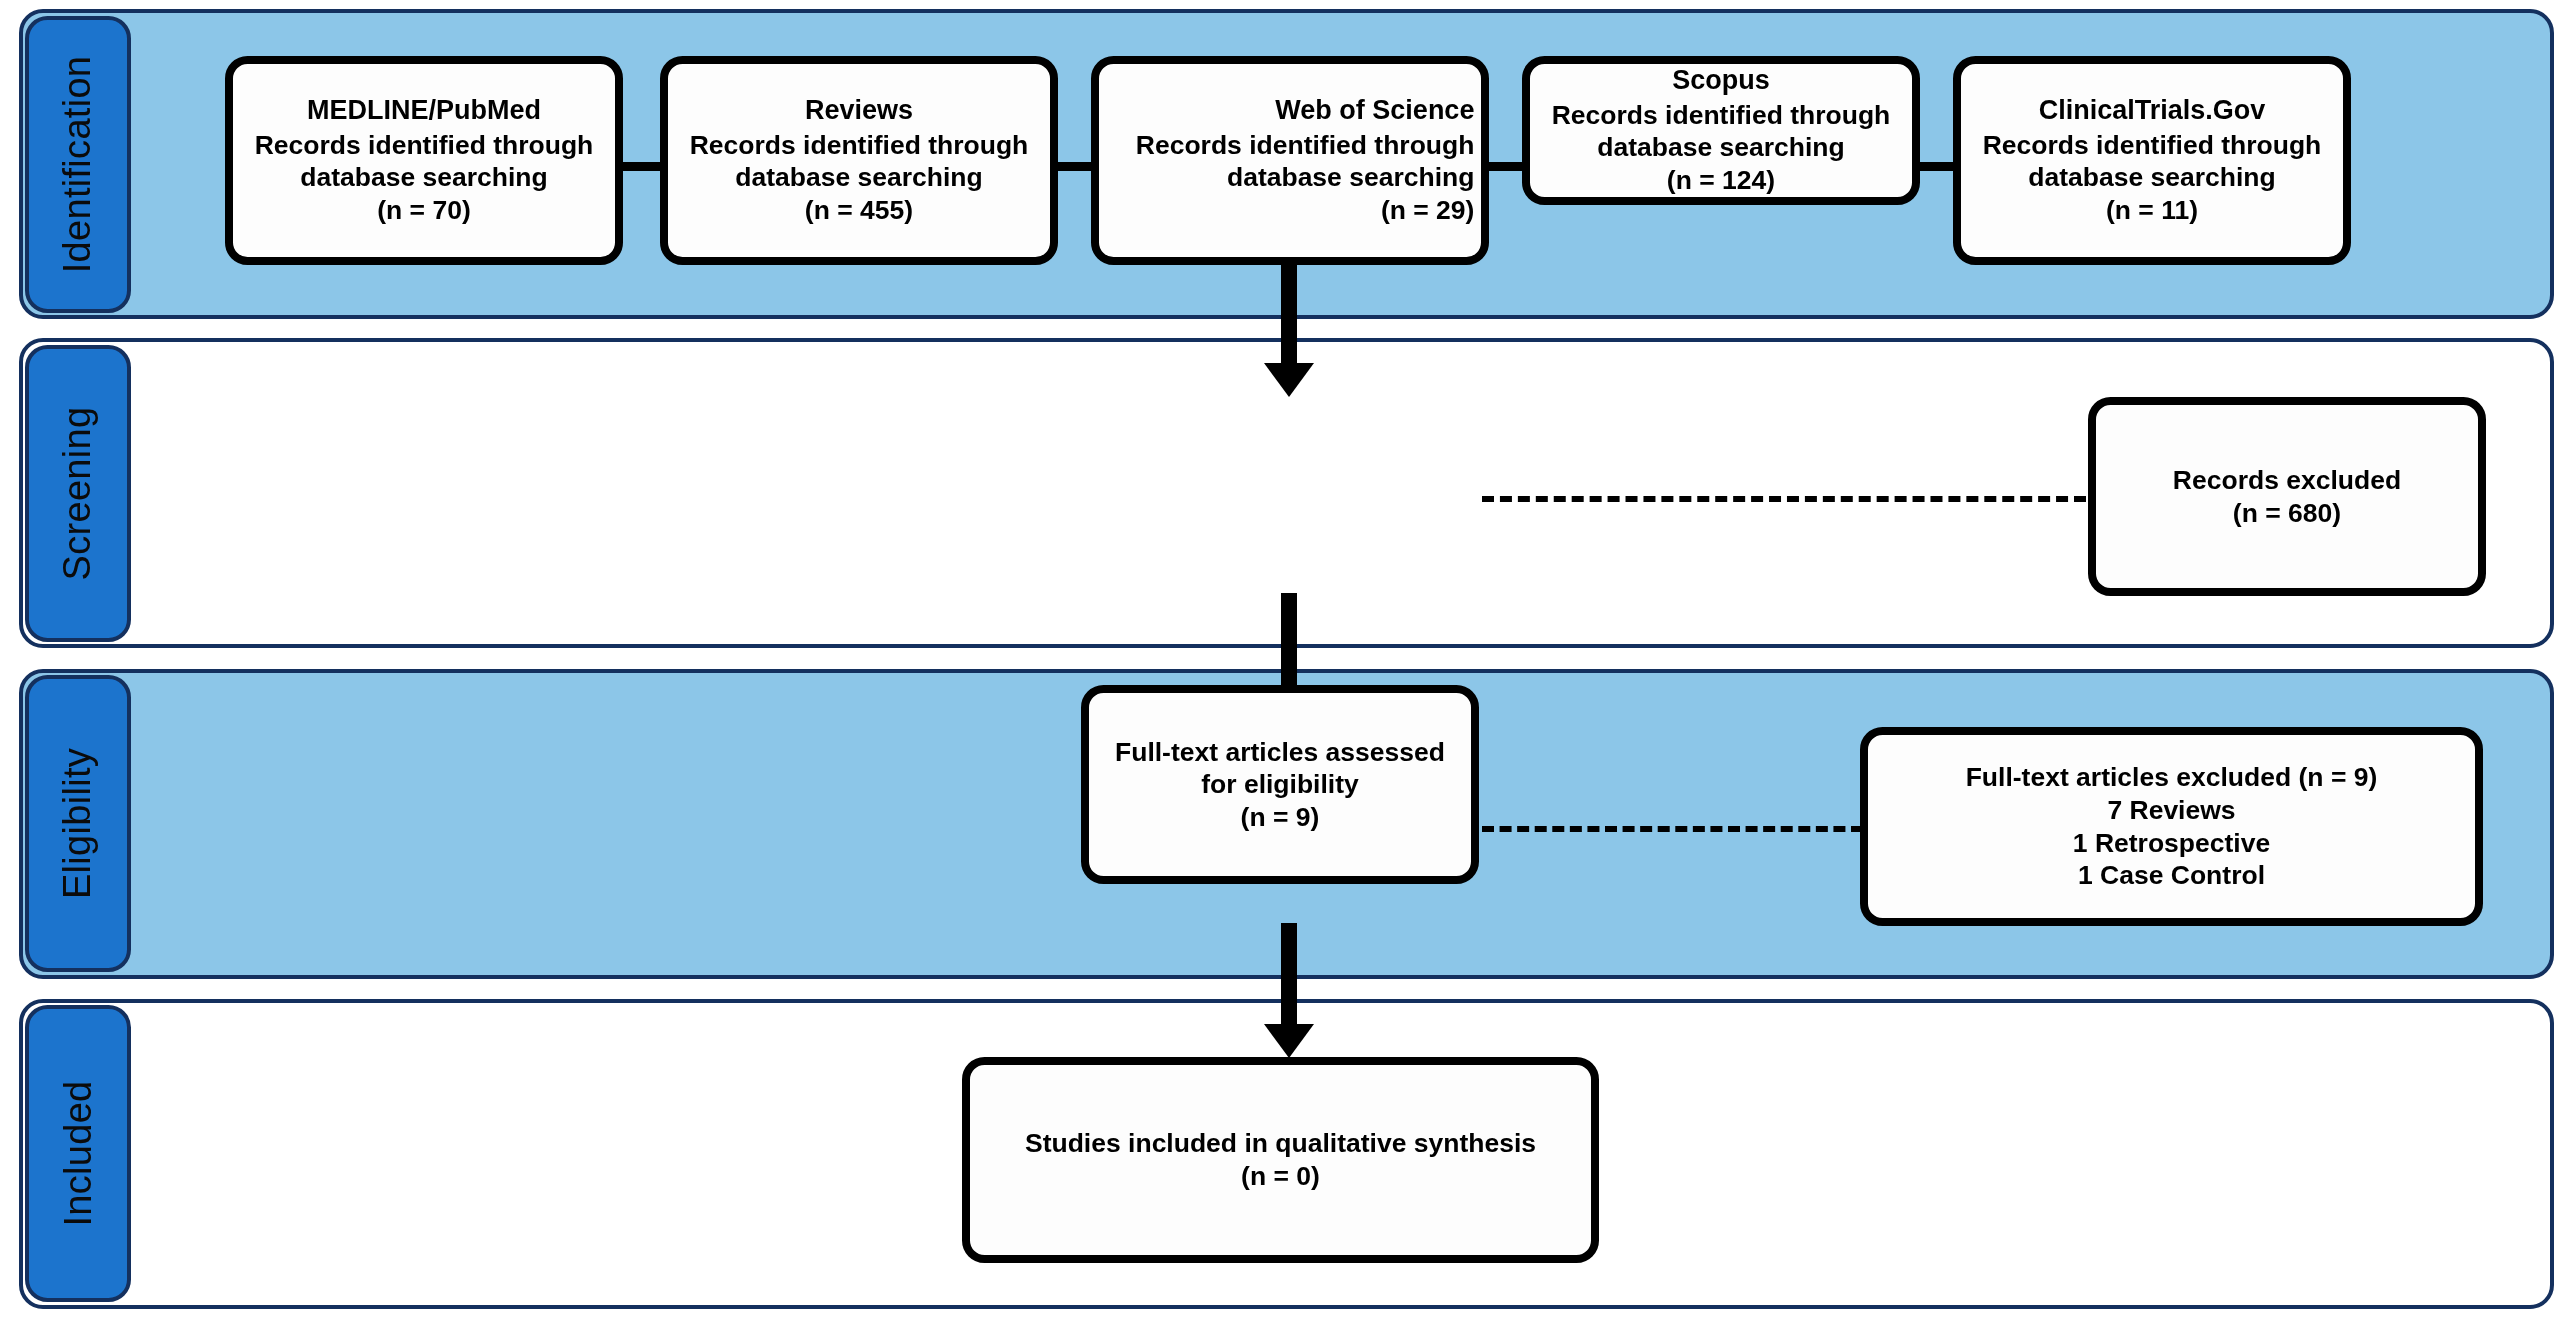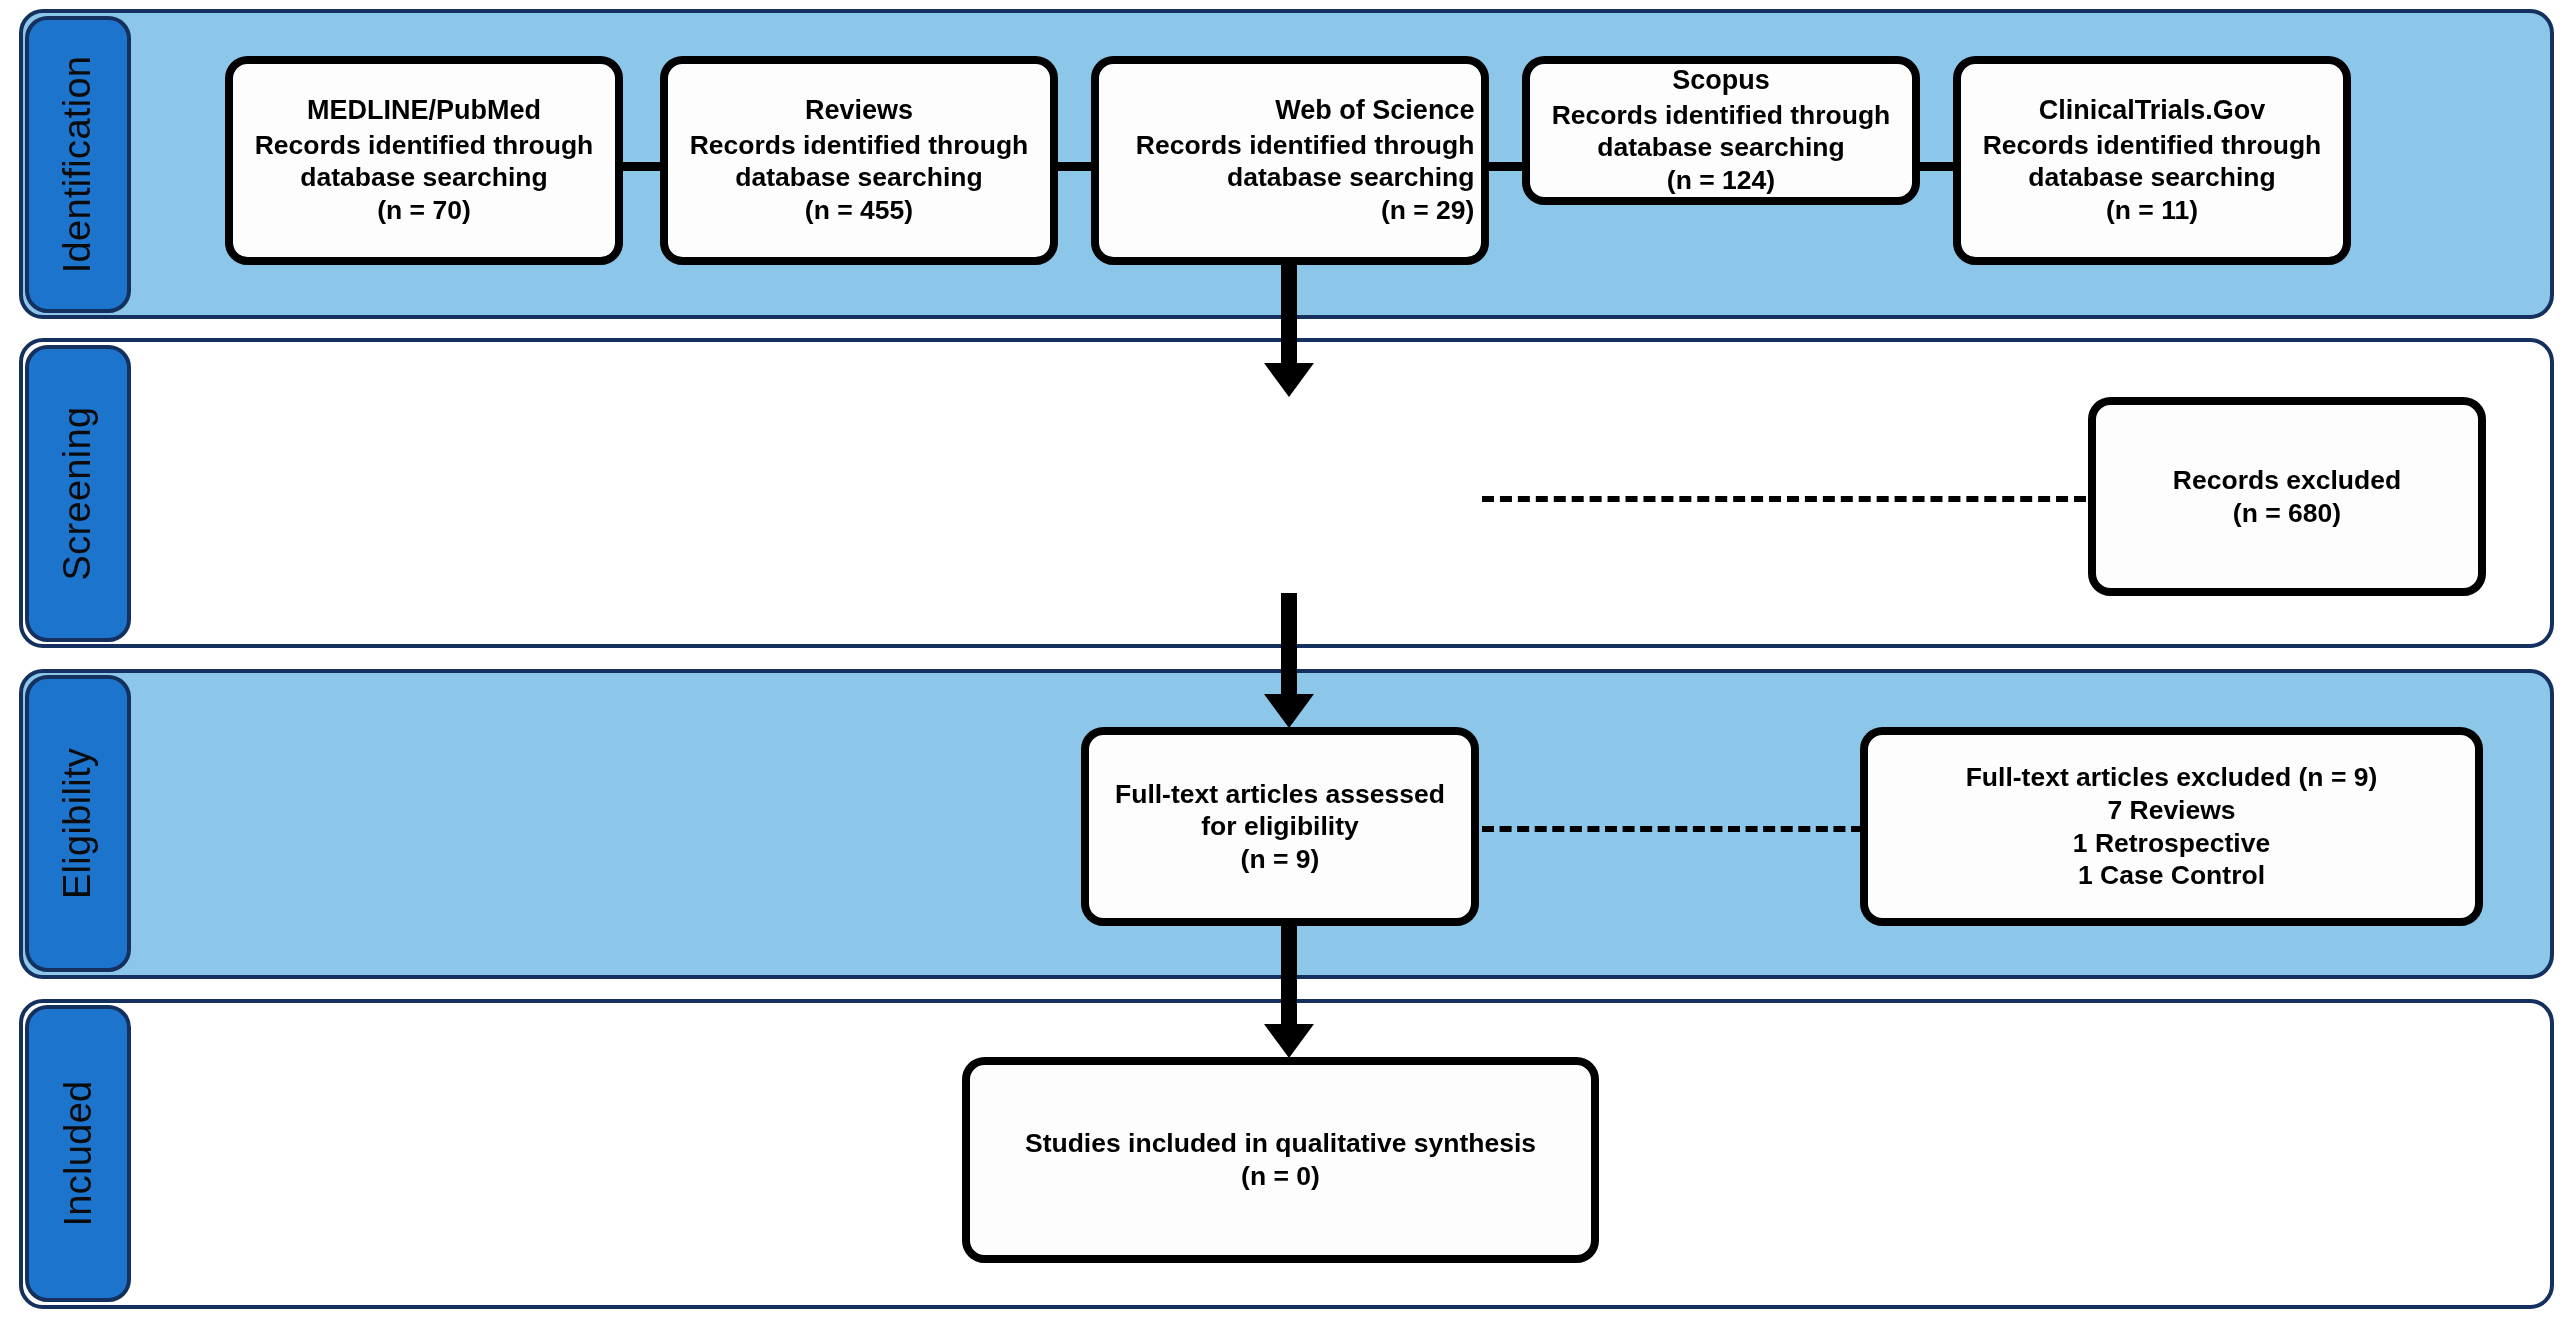--- a/index.html
+++ b/index.html
@@ -181,21 +181,21 @@
 
   <div class="band band-shaded" style="left:18.6px; top:669px; width:2535px; height:310px;"></div>
 
   <div class="stage-tab" style="left:25px; top:675px; width:106px; height:297px;">
     <span class="stage-tab-text">Eligibility</span>
   </div>
 
   <div class="v-connector" style="left:1281px; top:593px; width:16px; height:109px;"></div>
   <div class="arrow-head" style="left:1264px; top:694px;"></div>
 
-  <div class="node" style="left:1081px; top:727px; width:398px; height:199px;">
+  <div class="node" style="left:1081px; top:685px; width:398px; height:199px;">
     <span class="line">Full-text articles assessed</span>
     <span class="line">for eligibility</span>
     <span class="line">(n = 9)</span>
   </div>
 
   <div class="dashed-connector" style="left:1482px; top:826px; width:381px;"></div>
 
   <div class="node" style="left:1860px; top:727px; width:623px; height:199px;">
     <span class="line">Full-text articles excluded (n = 9)</span>
     <span class="line">7 Reviews</span>

